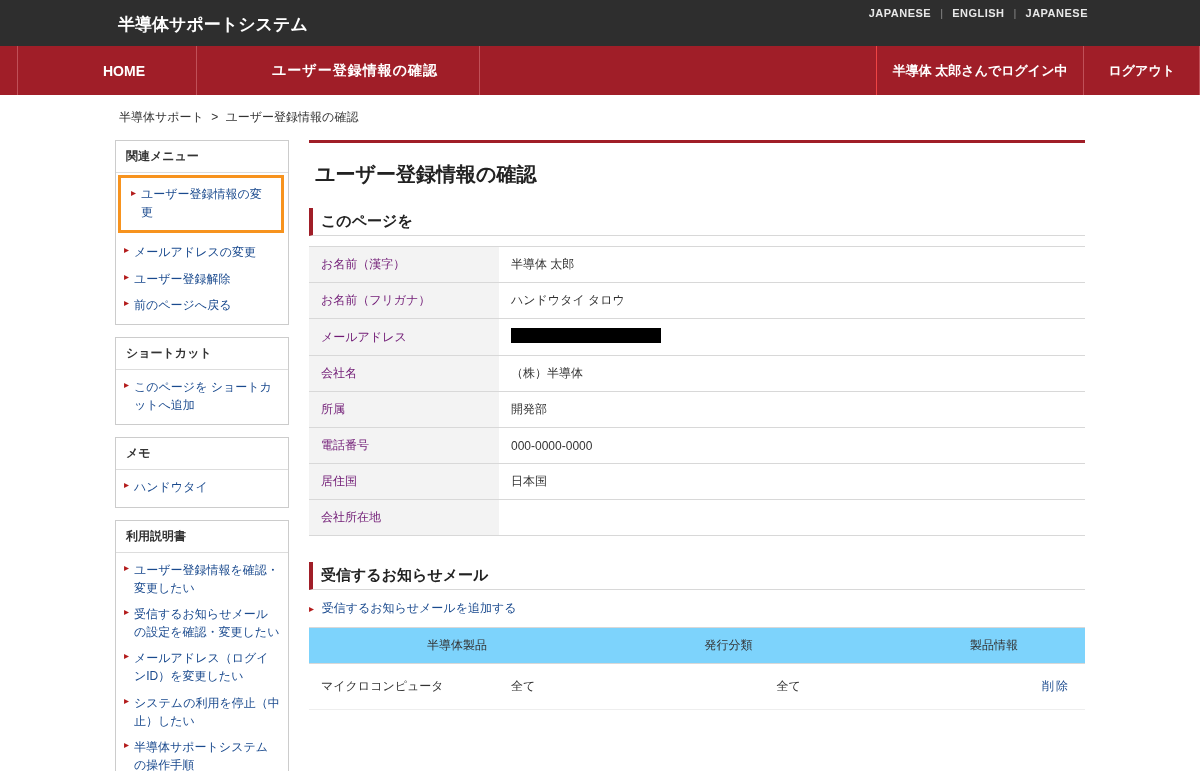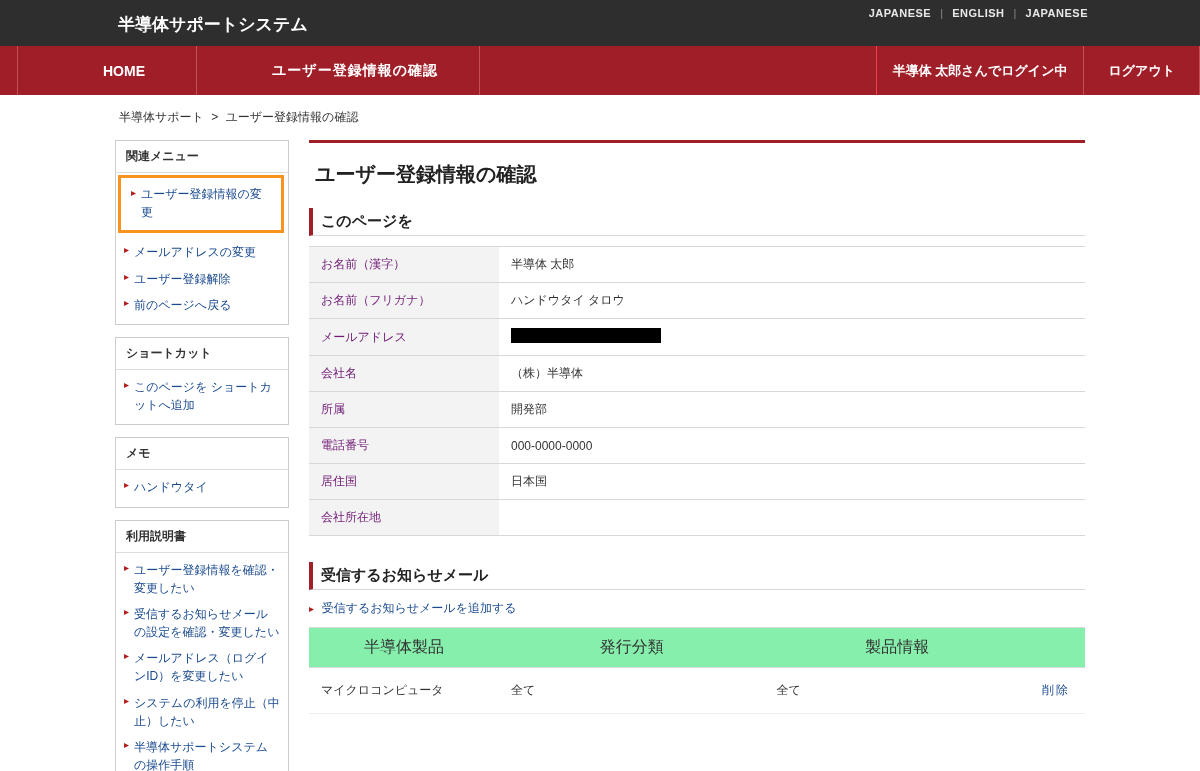--- a/index.html
+++ b/index.html
@@ -47,21 +47,21 @@
     .info-table th, .info-table td { border-bottom:1px solid #d8d8d8; padding:9px 12px; text-align:left; font-weight:normal; font-size:12px; }
     .info-table th { background:#f3f3f3; width:190px; color:#701a75; }
     .info-table td { background:#fff; color:#333; }
     .redact { display:inline-block; width:150px; height:15px; background:#000; }
 
     .action-link { margin:6px 0 10px; }
     .action-link::before { content:'▸'; color:#b31b1b; font-size:10px; margin-right:4px; }
     .action-link a { color:#1a4a8e; text-decoration:none; font-size:12px; cursor:pointer; }
 
     .notify-table { width:100%; border-collapse:collapse; border-top:1px solid #d8d8d8; }
-    .notify-table th { background:#86efac; padding:9px 12px; text-align:center; font-weight:normal; font-size:16px; border-bottom:1px solid #d8d8d8; }
+    .notify-table th { background:#7dd3fc; padding:9px 12px; text-align:right; font-weight:normal; font-size:12px; border-bottom:1px solid #d8d8d8; }
     .notify-table td { padding:14px 12px; font-size:12px; border-bottom:1px solid #eee; }
     .notify-table .del a { color:#1a4a8e; text-decoration:none; letter-spacing:2px; cursor:pointer; }
   </style>
 </head>
 <body>
 
 <div class="topbar">
   <div class="topbar-title">半導体サポートシステム</div>
   <div class="lang-links">
     <a>JAPANESE</a>

